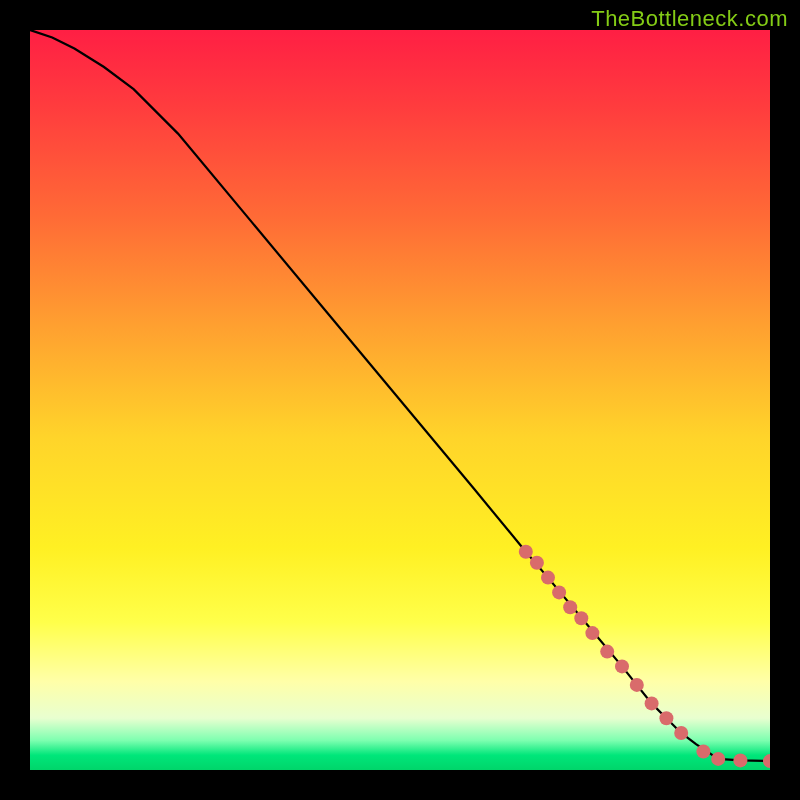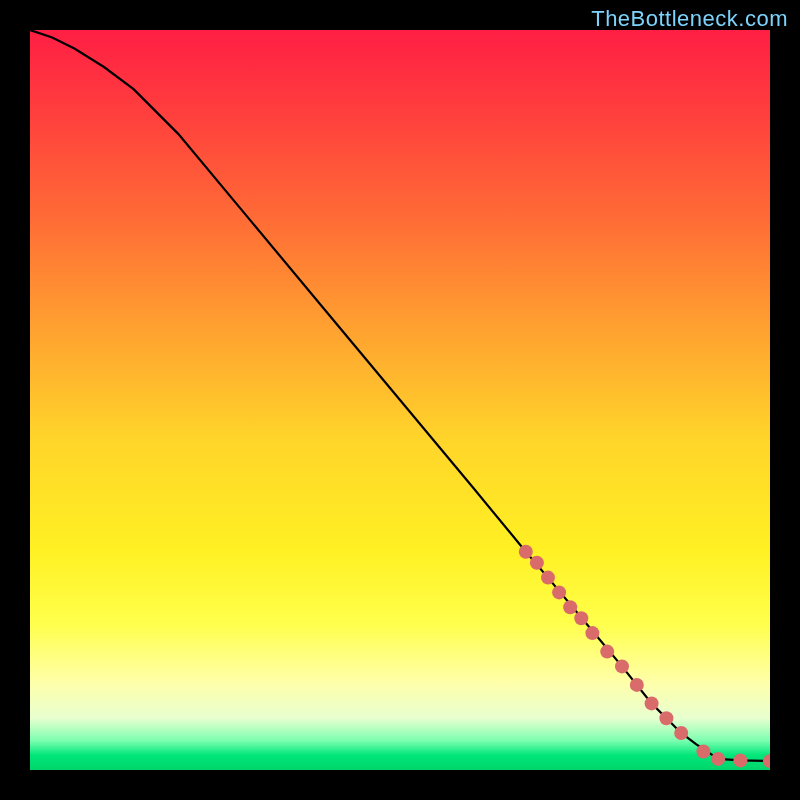--- a/index.html
+++ b/index.html
@@ -29,21 +29,21 @@
       #e8ffd0 93%,
       #7dffb0 96%,
       #00e67a 98%,
       #00d56a 100%
     );
   }
   .watermark {
     position: absolute;
     top: 6px;
     right: 12px;
-    color: #7dd3fc;
+    color: #84cc16;
     font-size: 22px;
     font-weight: 400;
     letter-spacing: 0.5px;
     text-align: center;
   }
   svg.plot {
     position: absolute;
     left: 0;
     top: 0;
     width: 740px;

